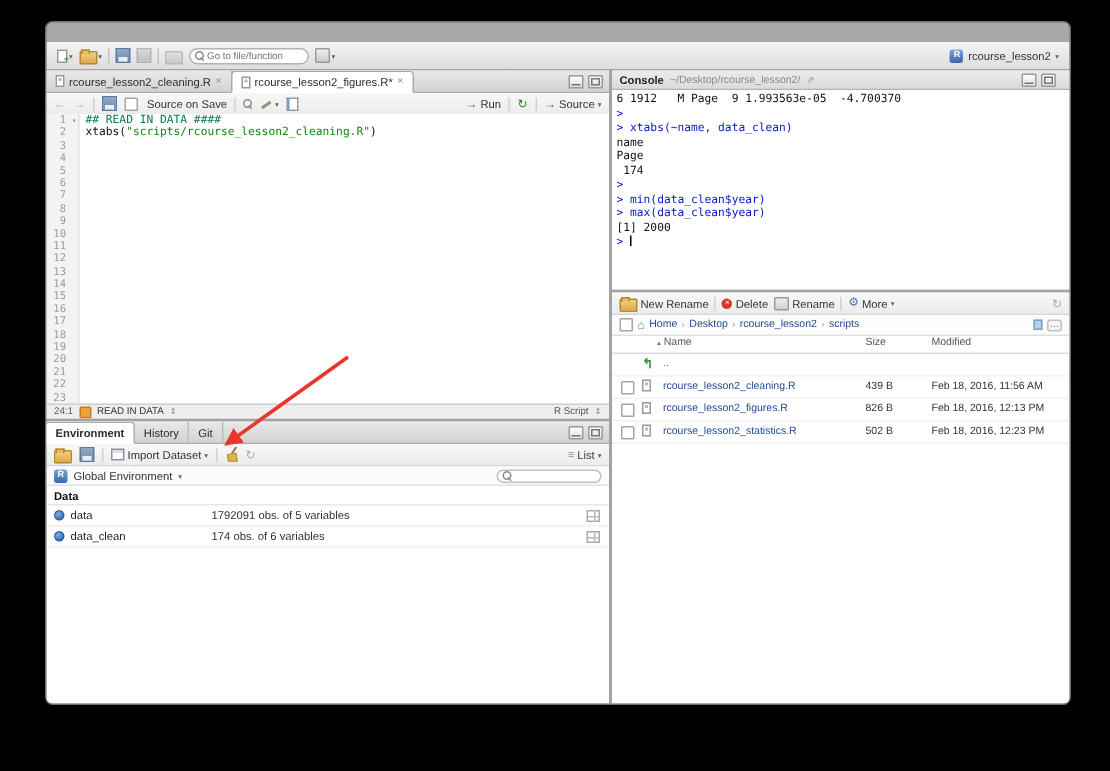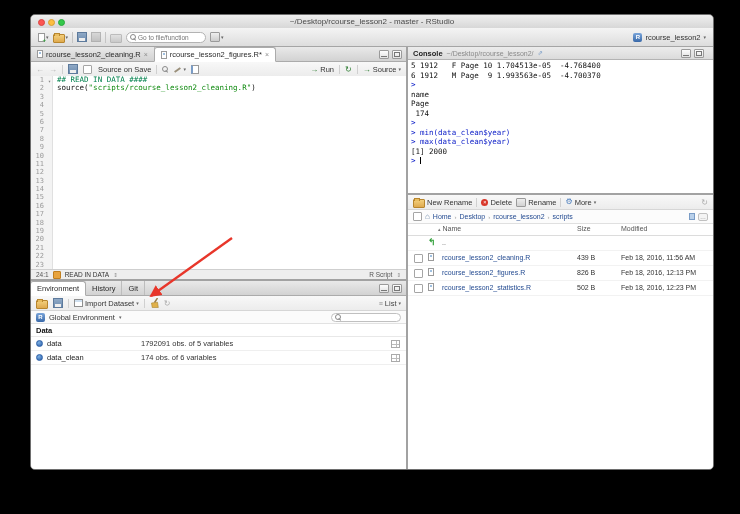--- a/index.html
+++ b/index.html
@@ -163,28 +163,20 @@
 
   
   .overlay{position:absolute;inset:0;pointer-events:none;z-index:60;}
 </style>
 </head>
 <body>
 
 <div class="stage">
   <div class="window">
 
-    <div class="titlebar">
-      <div class="lights">
-        <span class="light red"></span>
-        <span class="light yel"></span>
-        <span class="light grn"></span>
-      </div>
-      <div class="title">~/Desktop/rcourse_lesson2 - master - RStudio</div>
-    </div>
 
     <div class="toolbar">
       <span class="tbtn">
         <span class="icon-page">
             <span class="plus">+</span>
           </span>
         <span class="dd">▾</span>
       </span>
       <span class="tbtn">
         <span class="icon-folder"></span>
@@ -283,38 +275,38 @@
                 <div class="gnum">17</div>
                 <div class="gnum">18</div>
                 <div class="gnum">19</div>
                 <div class="gnum">20</div>
                 <div class="gnum">21</div>
                 <div class="gnum">22</div>
                 <div class="gnum">23</div>
               </div>
             <div class="codearea">
                 <div class="cl"><span class="seg-comment">## READ IN DATA ####</span></div>
-                <div class="cl"><span class="seg-plain">source(</span><span class="seg-string">"scripts/rcourse_lesson2_cleaning.R"</span><span class="seg-plain">)</span></div>
+                <div class="cl"><span class="seg-plain">xtabs(</span><span class="seg-string">"scripts/rcourse_lesson2_cleaning.R"</span><span class="seg-plain">)</span></div>
               </div>
           </div>
           <div class="statusbar">
             <span>24:1</span>
             <span class="seccube"></span>
             <span style="color:#333">READ IN DATA</span>
             <span class="updn">⇕</span>
             <span class="spacer"></span>
             <span>R Script</span>
             <span class="updn">⇕</span>
           </div>
         </div>
 
         <div class="pane env">
           <div class="tabbar">
             <span class="tab active">
-              <span style="font-weight:normal">Environment</span>
+              <span style="font-weight:bold">Environment</span>
             </span>
             <span class="tab">
               <span>History</span>
             </span>
             <span class="tab">
               <span>Git</span>
             </span>
             <span class="pbtns">
               <span class="pbtn min"></span>
               <span class="pbtn max"></span>
@@ -373,23 +365,23 @@
           <div class="phdr">
             <span class="ptitle">Console</span>
             <span class="ppath">~/Desktop/rcourse_lesson2/</span>
             <span class="ext">⇗</span>
             <span class="pbtns">
               <span class="pbtn min"></span>
               <span class="pbtn max"></span>
             </span>
           </div>
           <div class="cbody">
-              <div class="cline cout">5 1912   F Page 10 1.704513e-05  -4.768400</div>
               <div class="cline cout">6 1912   M Page  9 1.993563e-05  -4.700370</div>
               <div class="cline cin">&gt;</div>
+              <div class="cline cin">&gt; xtabs(~name, data_clean)</div>
               <div class="cline cout">name</div>
               <div class="cline cout">Page</div>
               <div class="cline cout"> 174</div>
               <div class="cline cin">&gt;</div>
               <div class="cline cin">&gt; min(data_clean$year)</div>
               <div class="cline cin">&gt; max(data_clean$year)</div>
               <div class="cline cout">[1] 2000</div>
               <div class="cline cin">&gt; <span class="caret"></span></div>
             </div>
         </div>

